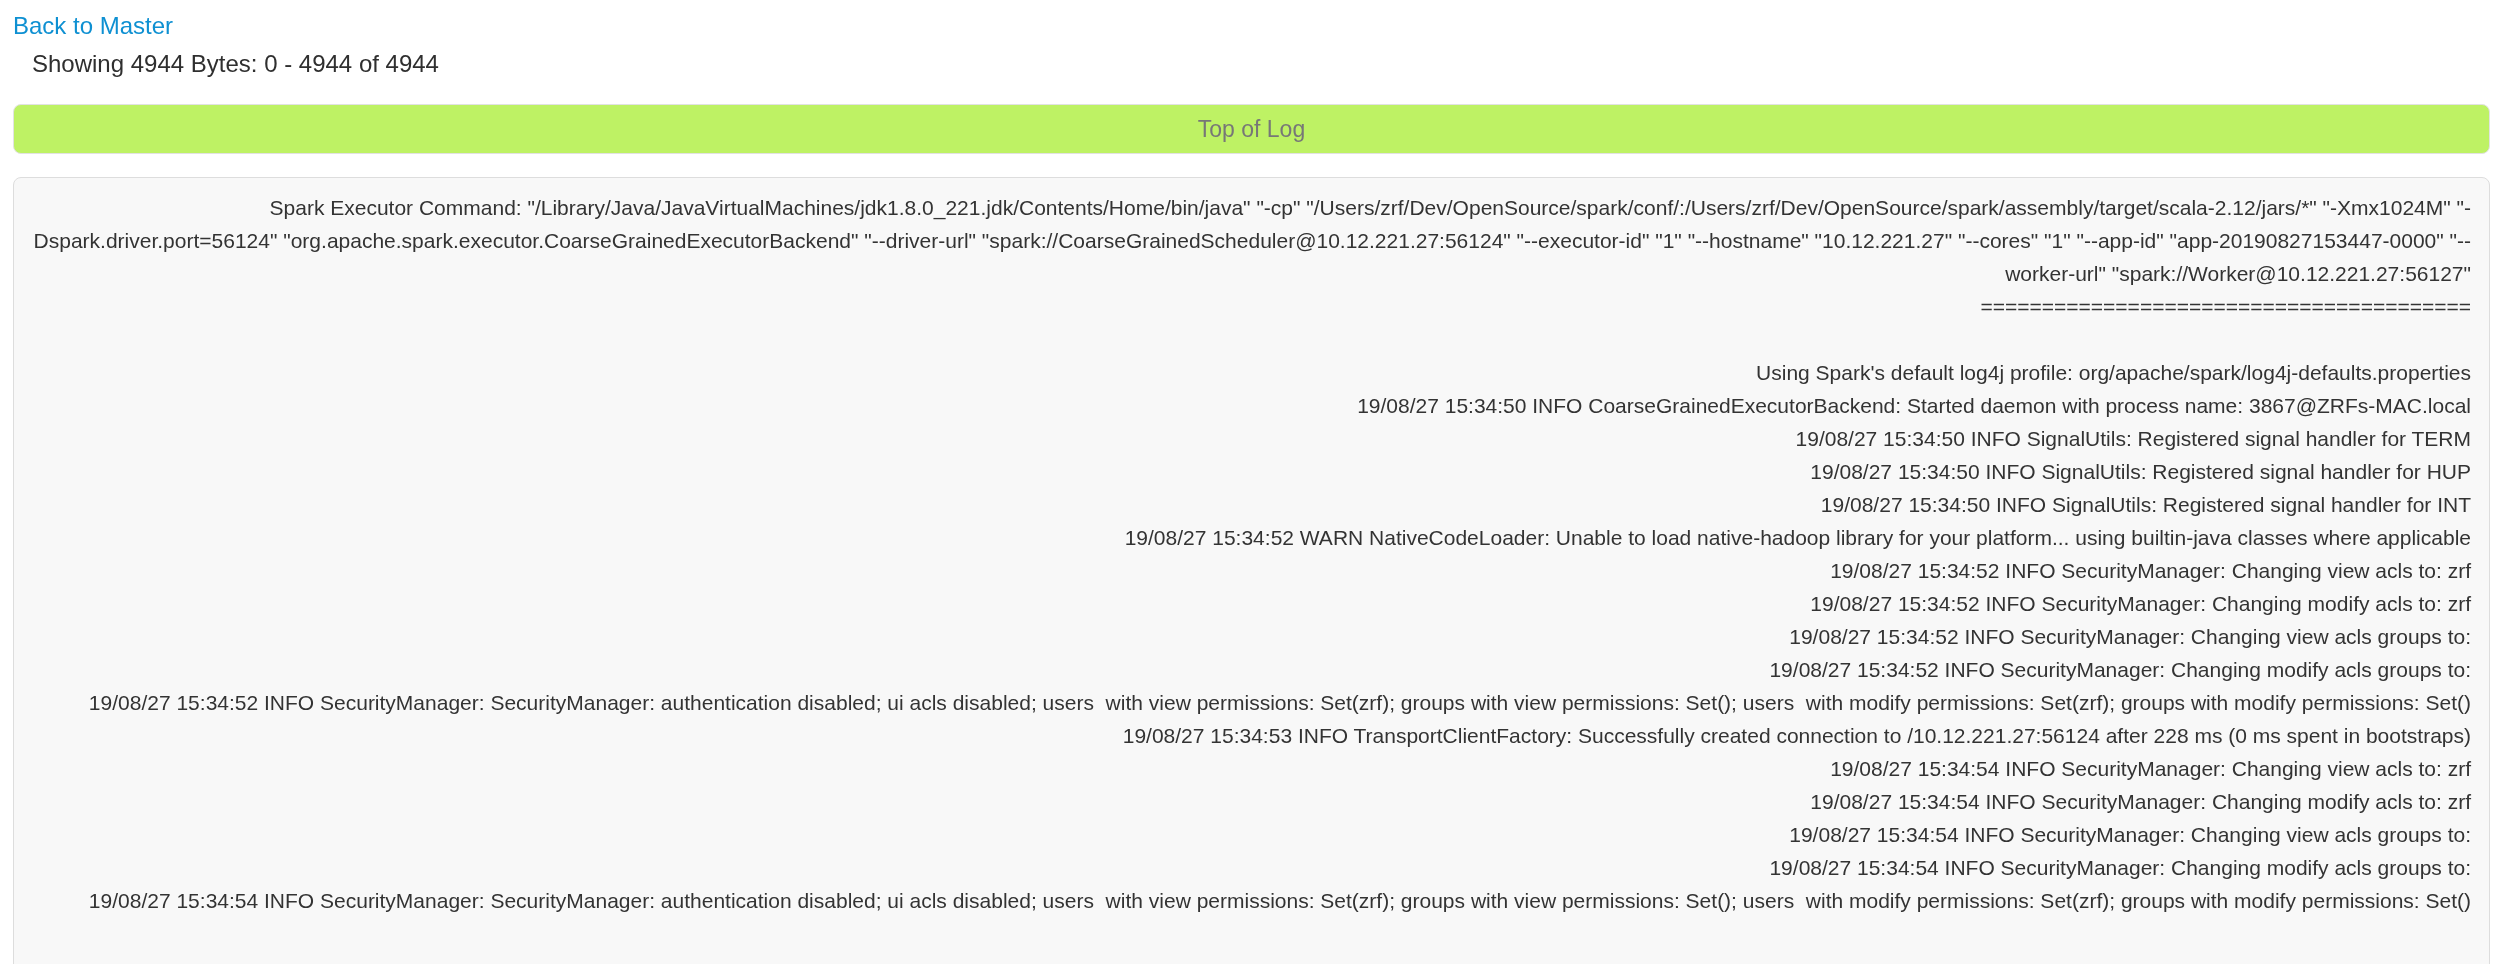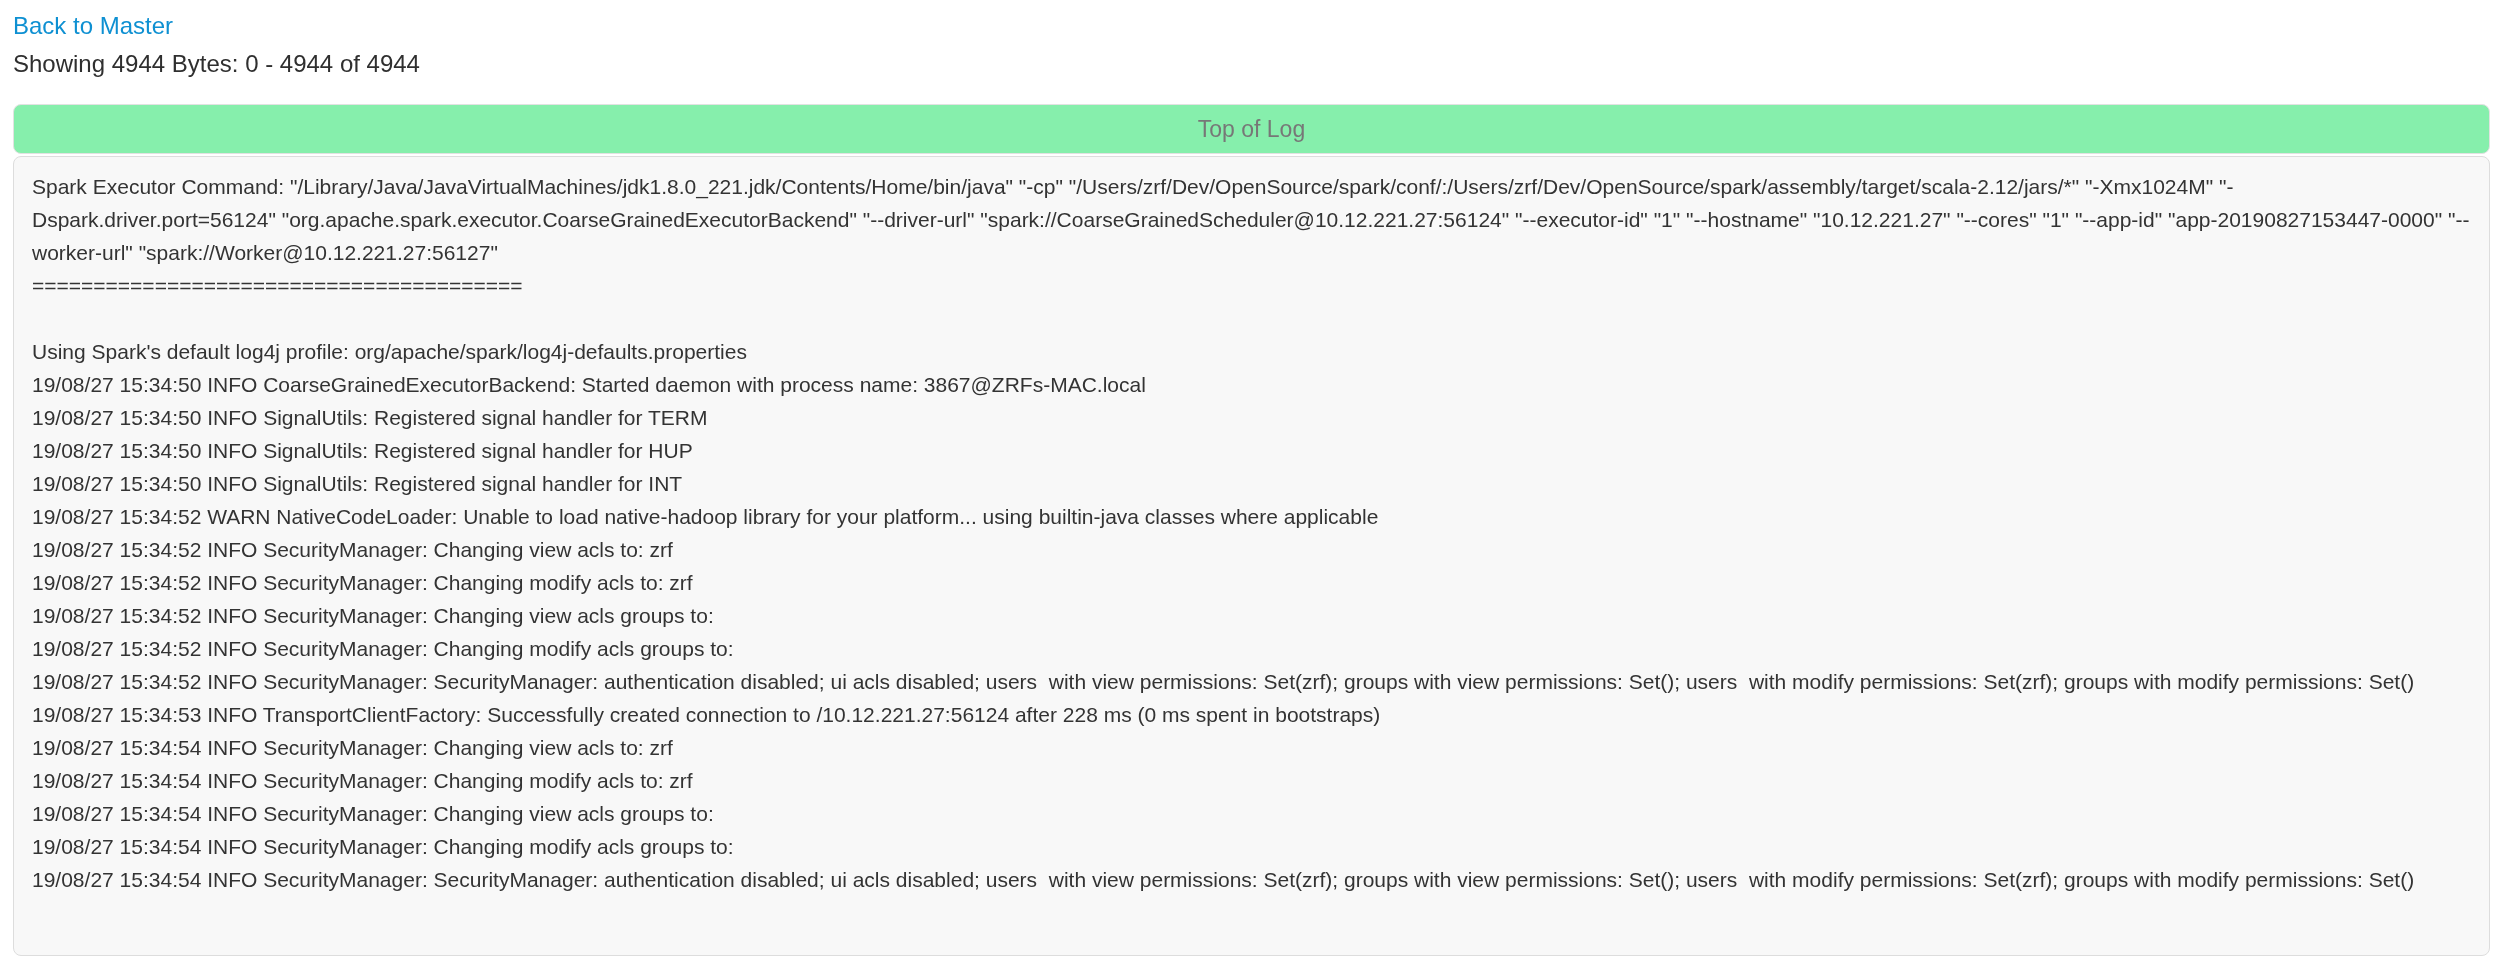--- a/index.html
+++ b/index.html
@@ -22,48 +22,50 @@
     line-height: 28px;
     text-decoration: none;
     cursor: pointer;
     margin-bottom: 10px;
   }
   .showing-text {
     font-size: 24px;
     line-height: 28px;
     color: #2f2f2f;
     margin-bottom: 26px;
+    margin-left: 19px;
   }
   .log-header-bar {
     width: 2477px;
     height: 50px;
-    background: #86efac;
+    background: #bef264;
     border: 1px solid #e2e2e2;
     border-radius: 8px;
     text-align: center;
     line-height: 48px;
     font-size: 23px;
     color: #777777;
     cursor: pointer;
-    margin-bottom: 2px;
+    margin-bottom: 23px;
   }
   .log-panel {
     width: 2477px;
     min-height: 800px;
     background: #f8f8f8;
     border: 1px solid #dddddd;
     border-radius: 8px;
     padding: 13px 18px 16px 18px;
   }
   .log-text {
     white-space: pre-wrap;
     word-wrap: break-word;
     font-size: 21px;
     line-height: 33px;
     color: #333333;
+    text-align: right;
   }
 </style>
 </head>
 <body>
 
 <div class="page">
 
   <a class="back-link">Back to Master</a>
 
   <div class="showing-text">Showing 4944 Bytes: 0 - 4944 of 4944</div>

